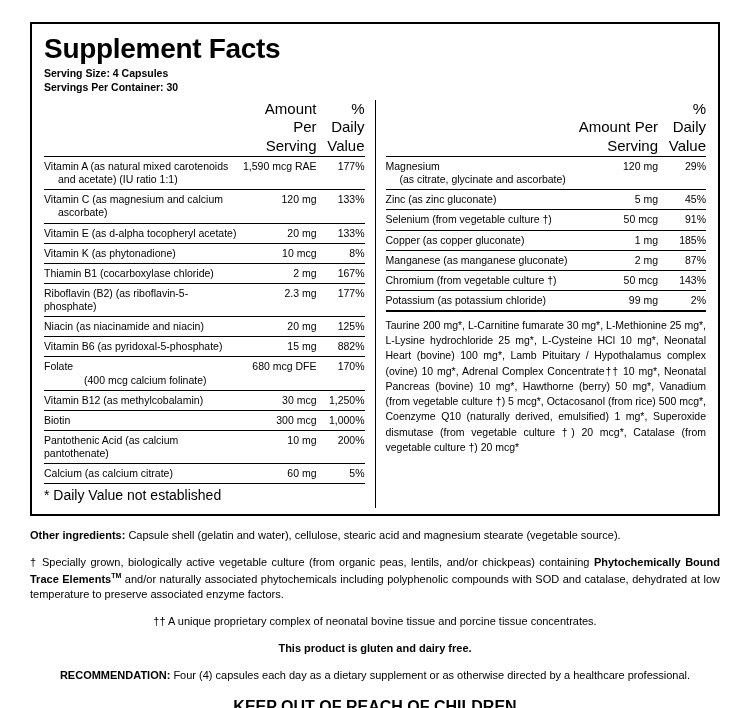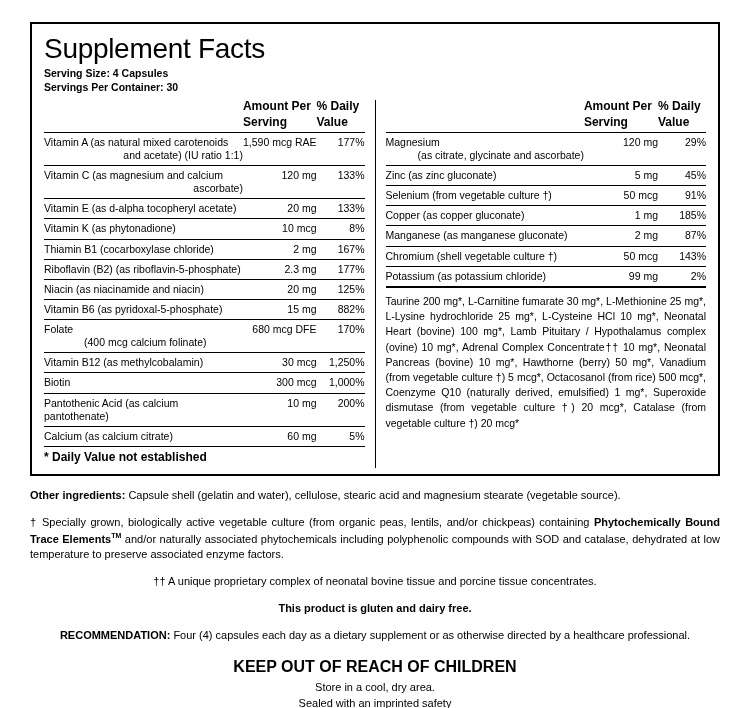--- a/index.html
+++ b/index.html
@@ -21,21 +21,21 @@
     box-sizing: border-box;
     padding: 22px 30px 0 30px;
   }
   .panel {
     border: 2px solid #000;
     box-sizing: border-box;
     padding: 10px 12px 6px 12px;
   }
   .title {
     font-size: 28px;
-    font-weight: normal;
+    font-weight: bold;
     letter-spacing: -0.3px;
     line-height: 1.05;
     margin: 0 0 4px 0;
   }
   .serving-line {
     font-size: 10.5px;
     font-weight: bold;
     line-height: 1.28;
   }
   .cols {
@@ -51,23 +51,23 @@
   .col-right {
     padding-left: 10px;
     border-left: 1.5px solid #000;
   }
   table.nut {
     width: 100%;
     border-collapse: collapse;
     font-size: 10.5px;
   }
   table.nut th {
-    font-size: 12px;
-    font-weight: bold;
-    text-align: left;
+    font-size: 15px;
+    font-weight: normal;
+    text-align: right;
     vertical-align: bottom;
     padding: 0 0 2px 0;
     line-height: 1.15;
   }
   table.nut th.blank {
     border-bottom: none;
   }
   table.nut thead tr.head-rule th {
     border-bottom: 1.5px solid #000;
   }
@@ -76,29 +76,29 @@
     border-bottom: 0.8px solid #000;
     vertical-align: top;
     line-height: 1.25;
   }
   table.nut tr.last td {
     border-bottom: none;
   }
   td.name { text-align: left; padding-right: 4px; margin-left: 27px; }
   td.amt  { text-align: right; white-space: nowrap; padding-right: 2px; }
   td.dv   { text-align: right; white-space: nowrap; width: 48px; }
-  .indent { padding-left: 14px; display: block; text-align: right; }
+  .indent { padding-left: 14px; display: block; }
   .indent2 { padding-left: 40px; display: block; }
   .rule-full {
     border-top: 1.5px solid #000;
     margin: 0;
   }
   .footnote-cell {
-    font-size: 12px;
-    font-weight: bold;
+    font-size: 14px;
+    font-weight: normal;
     padding-top: 5px;
   }
   .blend {
     font-size: 10.5px;
     line-height: 1.45;
     padding-top: 6px;
     text-align: justify;
   }
   .below {
     margin-top: 12px;
@@ -271,21 +271,21 @@
               <td class="name">Copper (as copper gluconate)</td>
               <td class="amt">1 mg</td>
               <td class="dv">185%</td>
             </tr>
             <tr>
               <td class="name">Manganese (as manganese gluconate)</td>
               <td class="amt">2 mg</td>
               <td class="dv">87%</td>
             </tr>
             <tr>
-              <td class="name">Chromium (shell vegetable culture †)</td>
+              <td class="name">Chromium (from vegetable culture †)</td>
               <td class="amt">50 mcg</td>
               <td class="dv">143%</td>
             </tr>
             <tr>
               <td class="name">Potassium (as potassium chloride)</td>
               <td class="amt">99 mg</td>
               <td class="dv">2%</td>
             </tr>
           </tbody>
         </table>

